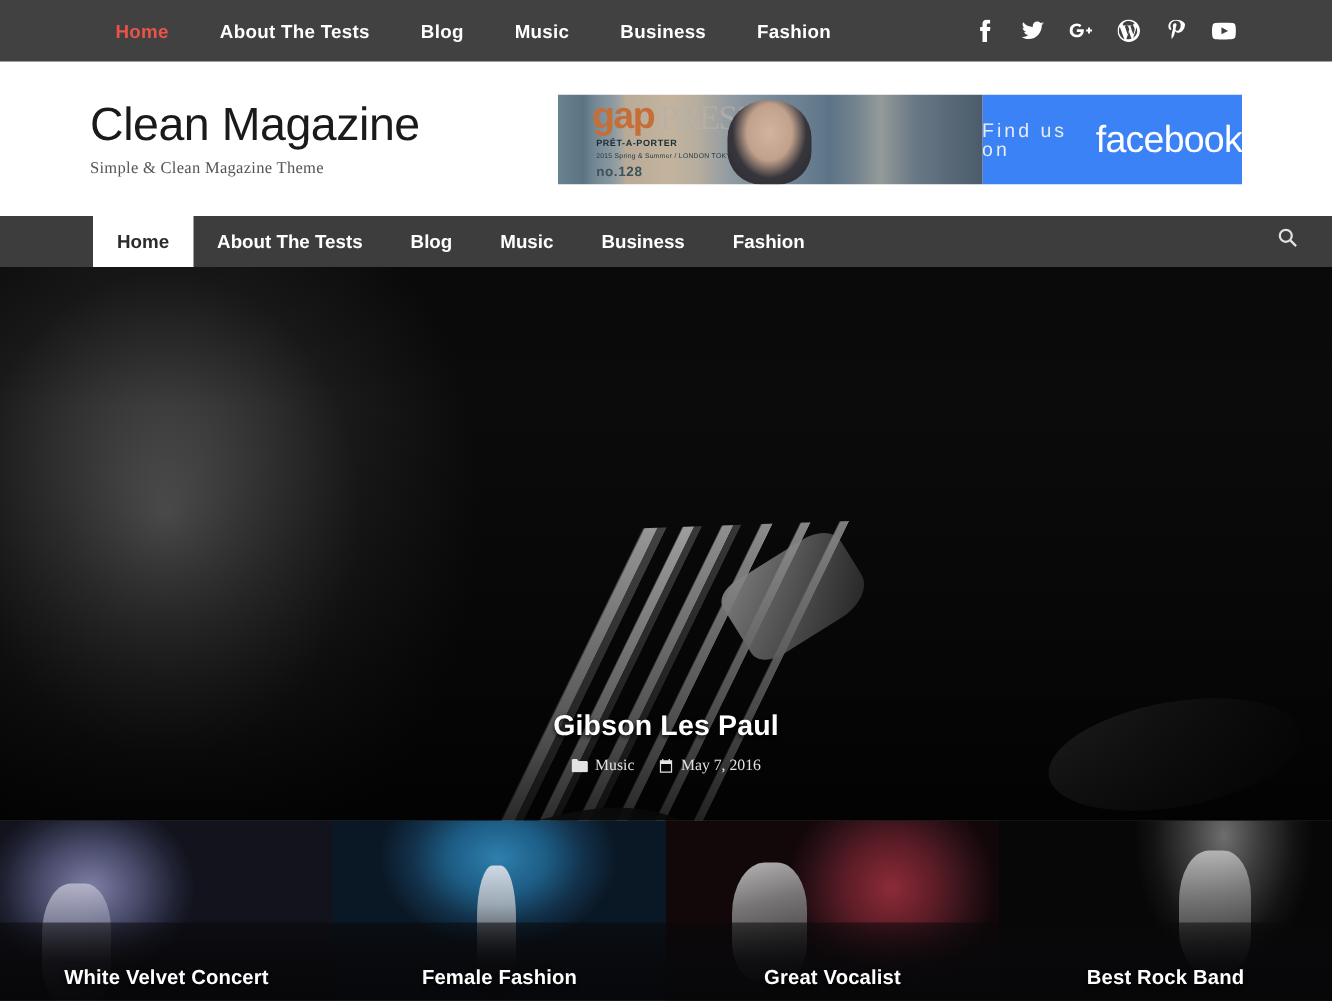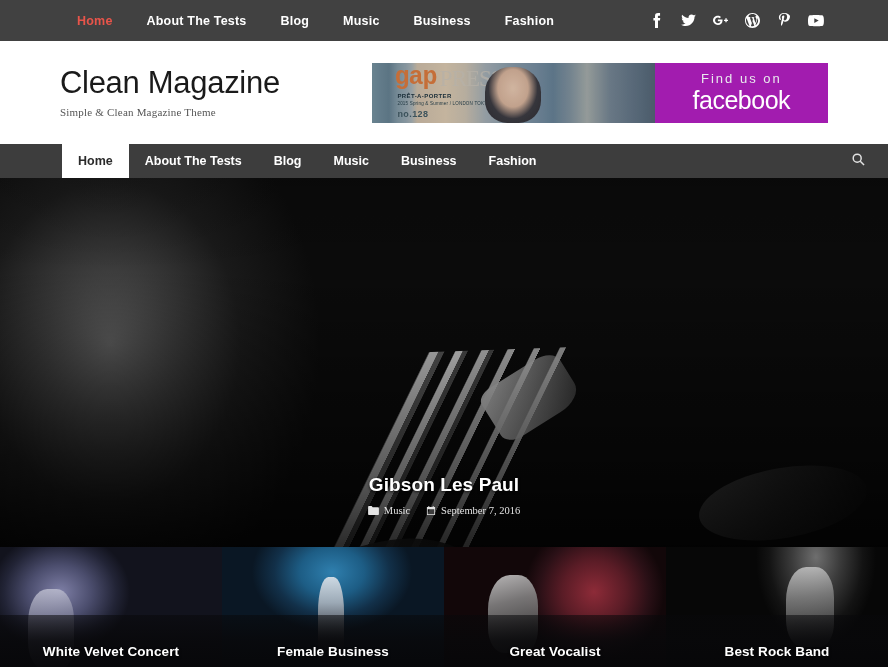--- a/index.html
+++ b/index.html
@@ -73,21 +73,21 @@
   }
   .ad-left {
     width: 62%; height: 100%;
     position: relative;
     background:
       linear-gradient(90deg, #6d8fa0 0%, #5e7f93 6%, #7c97a6 9%, #8fa3ae 12%, #a2aeb3 14%, #ccb9a0 16%, #d8c3a6 26%, #c8bca8 33%, #9eaab2 40%, #8a9fae 46%, #7b93a6 52%, #6f8ba2 58%, #5f7f98 64%, #7a8f9e 70%, #9fa8a6 76%, #6f8394 84%, #5d7388 92%, #4e6478 100%);
       filter: saturate(.82) brightness(.92);
   }
   .ad-cover-text {
     position: absolute; left: 8%; top: 2px;
-    font-family: Liberation Mono, monospace;
+    font-family: Liberation Sans, sans-serif;
     font-weight: bold;
     font-size: 25px;
     color: #e8742d;
     letter-spacing: -1px;
     line-height: 1;
   }
   .ad-cover-text2 {
     position: absolute; left: 24%; top: 3px;
     font-family: "Liberation Serif", serif;
     font-size: 23px;
@@ -115,22 +115,22 @@
   }
   .ad-face {
     position: absolute; left: 40%; top: 4px;
     width: 56px; height: 56px;
     background: radial-gradient(ellipse at 50% 38%, #e8c3a8 0%, #d8ae92 38%, #3b3a42 62%, #2c2b33 100%);
     border-radius: 45% 45% 40% 40%;
     filter: blur(.3px);
   }
   .ad-right {
     width: 38%; height: 100%;
-    background: #a21caf;
-    display: flex; flex-direction: column;
+    background: #3b82f6;
+    display: flex; flex-direction: row;
     align-items: center; justify-content: center;
     color: #ffffff;
   }
   .ad-find {
     font-family: "Liberation Sans", sans-serif;
     font-size: 13px; letter-spacing: 2px;
     color: #e9eaee; line-height: 1;
   }
   .ad-fb {
     font-family: "Liberation Sans", sans-serif;
@@ -415,36 +415,36 @@
         <span>Music</span>
       </span>
       <span class="m">
         <span>
           <svg width="10" height="10" viewBox="0 0 11 11">
               <path d="M1 1h9v9H1V1zm.9 2.6v5.5h7.2V3.6H1.9z"></path>
               <rect x="2.6" y="0" width="1" height="2.2"></rect>
               <rect x="7.4" y="0" width="1" height="2.2"></rect>
             </svg>
         </span>
-        <span>September 7, 2016</span>
+        <span>May 7, 2016</span>
       </span>
     </div>
   </div>
 </div>
 
 <div class="strip">
   <div class="thumb">
     <div class="img img-1"></div>
     <div class="shade"></div>
     <div class="cap">White Velvet Concert</div>
   </div>
   <div class="thumb">
     <div class="img img-2"></div>
     <div class="shade"></div>
-    <div class="cap">Female Business</div>
+    <div class="cap">Female Fashion</div>
   </div>
   <div class="thumb">
     <div class="img img-3"></div>
     <div class="shade"></div>
     <div class="cap">Great Vocalist</div>
   </div>
   <div class="thumb">
     <div class="img img-4"></div>
     <div class="shade"></div>
     <div class="cap">Best Rock Band</div>

